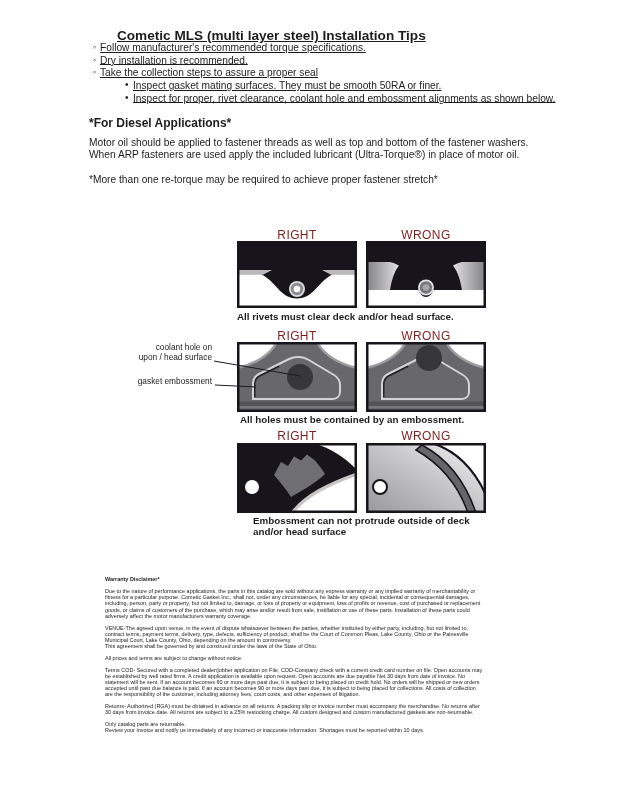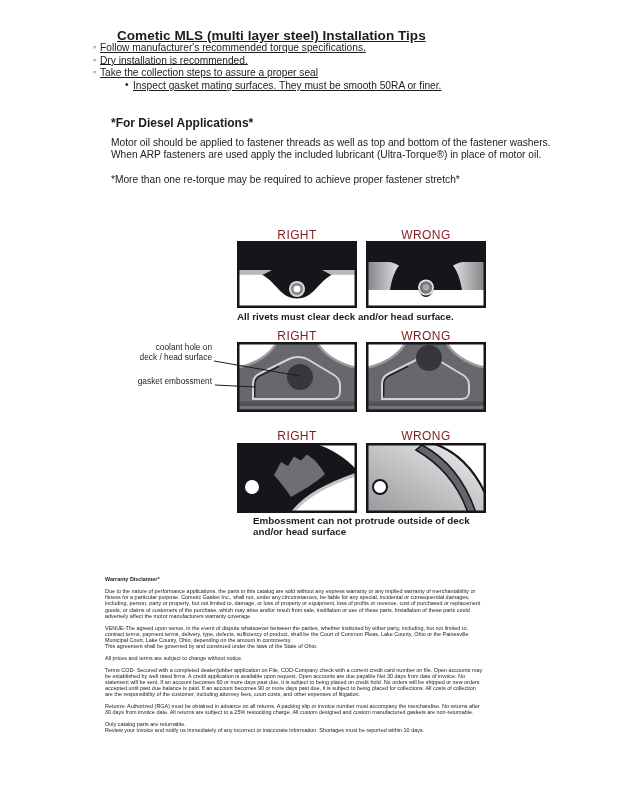--- a/index.html
+++ b/index.html
@@ -38,23 +38,24 @@
 
 <div class="page">
 
   <div class="abs title" style="left:117px;top:28px;">Cometic MLS (multi layer steel) Installation Tips</div>
 
   <div class="abs bullets" style="left:93px;top:41px;text-decoration:underline;">
     <div class="b"><span class="m">◦</span><span>Follow manufacturer's recommended torque specifications.</span></div>
     <div class="b"><span class="m">◦</span><span>Dry installation is recommended.</span></div>
     <div class="b"><span class="m">◦</span><span>Take the collection steps to assure a proper seal</span></div>
     <div class="b sub"><span class="m">•</span><span>Inspect gasket mating surfaces.  They must be smooth 50RA or finer.</span></div>
+    <div class="b sub"><span class="m">•</span><span>Inspect for proper, rivet clearance, coolant hole and embossment alignments as shown below.</span></div>
   </div>
 
-  <div class="abs diesel" style="left:111px;top:117px;">
+  <div class="abs diesel" style="left:89px;top:117px;">
     <h2>*For Diesel Applications*</h2>
     <p>Motor oil should be applied to fastener threads as well as top and bottom of the fastener washers.
 When ARP fasteners are used apply the included lubricant (Ultra-Torque®) in place of motor oil.</p>
     <p class="note">*More than one re-torque may be required to achieve proper fastener stretch*</p>
   </div>
 
   <div class="abs dlabel" style="left:237px;top:228px;">RIGHT</div>
   <div class="abs dlabel" style="left:366px;top:228px;">WRONG</div>
 
   <svg class="abs" style="left:237px;top:241px;" width="120" height="67" viewBox="0 0 120 67">
@@ -90,21 +91,21 @@
     <circle cx="60" cy="46.5" r="3.3" fill="#a8a8ac"></circle>
     <rect x="1.25" y="1.25" width="117.5" height="64.5" fill="none" stroke="#18141c" stroke-width="2.5"></rect>
   </svg>
 
   <div class="abs caption" style="left:237px;top:311px;">All rivets must clear deck and/or head surface.</div>
 
   <div class="abs dlabel" style="left:237px;top:329px;">RIGHT</div>
   <div class="abs dlabel" style="left:366px;top:329px;">WRONG</div>
 
   <div class="abs sidelabel" style="left:110px;top:343px;">coolant hole on
-deck / head surface</div>
+upon / head surface</div>
   <div class="abs sidelabel" style="left:110px;top:377px;">gasket embossment</div>
 
   <svg class="abs" style="left:237px;top:342px;" width="120" height="70" viewBox="0 0 120 70">
     <rect x="0" y="0" width="120" height="70" fill="#67676c"></rect>
     <path d="M0 0 H40 C34 12 19 22 0 26 Z" fill="#ffffff" stroke="#9b9ba0" stroke-width="2.5"></path>
     <path d="M120 0 H80 C86 12 101 22 120 26 Z" fill="#ffffff" stroke="#9b9ba0" stroke-width="2.5"></path>
     <path d="M17.5 55 V42.5 C17.5 38 19.5 35.5 23 33.5 L42 24" fill="none" stroke="#232327" stroke-width="2"></path>
     <path d="M16 57 V42 C16 37 18 34 22 32 L52 17 C58 14 66 14.5 71 17.5 L97 33 C101 35.5 103 39 103 43 V50 C103 54.5 99.5 57 95 57 Z" fill="none" stroke="#d3d3d5" stroke-width="2"></path>
     <circle cx="63" cy="35" r="13" fill="#36363b"></circle>
     <rect x="2" y="59.5" width="116" height="4.5" fill="#525257"></rect>
@@ -122,20 +123,21 @@
     <rect x="2" y="59.5" width="116" height="4.5" fill="#525257"></rect>
     <rect x="2" y="64" width="116" height="2.2" fill="#76767b"></rect>
     <rect x="1.25" y="1.25" width="117.5" height="67.5" fill="none" stroke="#18141c" stroke-width="2.5"></rect>
   </svg>
 
   <svg class="abs" style="left:110px;top:340px;" width="260" height="60" viewBox="0 0 260 60">
     <line x1="104" y1="21" x2="190" y2="36" stroke="#1c1c1e" stroke-width="1"></line>
     <line x1="105" y1="45" x2="146" y2="47" stroke="#1c1c1e" stroke-width="1"></line>
   </svg>
 
+  <div class="abs caption" style="left:240px;top:414px;">All holes must be contained by an embossment.</div>
 
   <div class="abs dlabel" style="left:237px;top:429px;">RIGHT</div>
   <div class="abs dlabel" style="left:366px;top:429px;">WRONG</div>
 
   <svg class="abs" style="left:237px;top:443px;" width="120" height="70" viewBox="0 0 120 70">
     <rect x="0" y="0" width="120" height="70" fill="#ffffff"></rect>
     <path d="M0 0 H76 C95 5.5 108 14.5 120 27 V31 C92 41 69 52 55 70 H0 Z" fill="#18141c"></path>
     <path d="M120 31 C92 41 69 52 55 70" stroke="#c6c6c8" stroke-width="3.2" fill="none"></path>
     <path d="M37 32 L44 19 L51 23 L57 13.5 L64 17.5 L70 11.5 L78 17.5 L84 25 L88 31 C76 42 64 48 54 54 C49 46 42 38 37 32 Z" fill="#6e6e73"></path>
     <circle cx="15" cy="44" r="7" fill="#ffffff"></circle>

